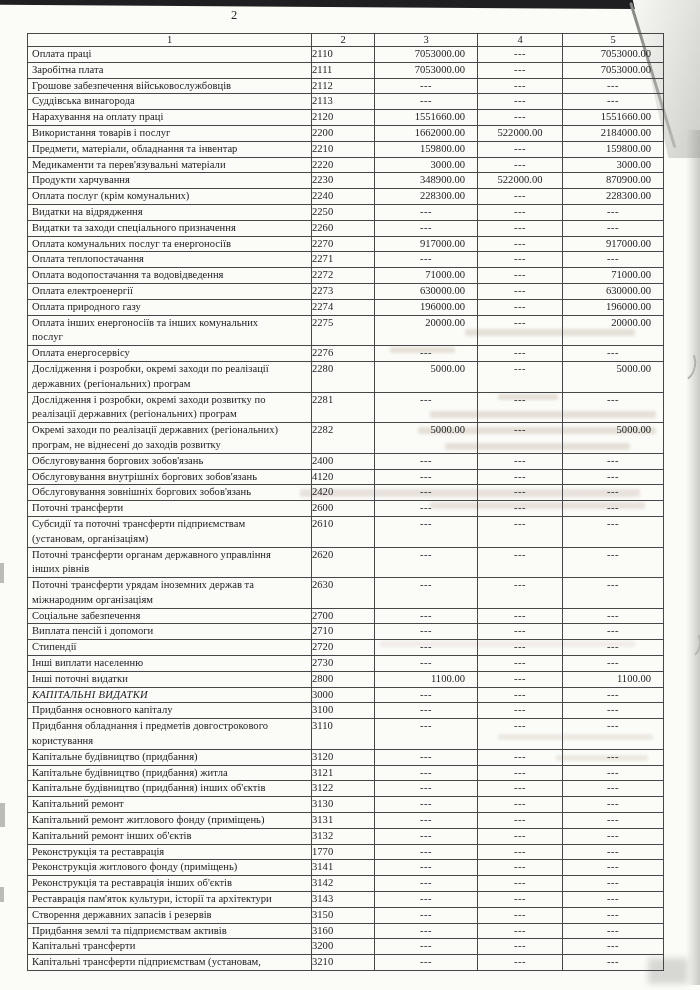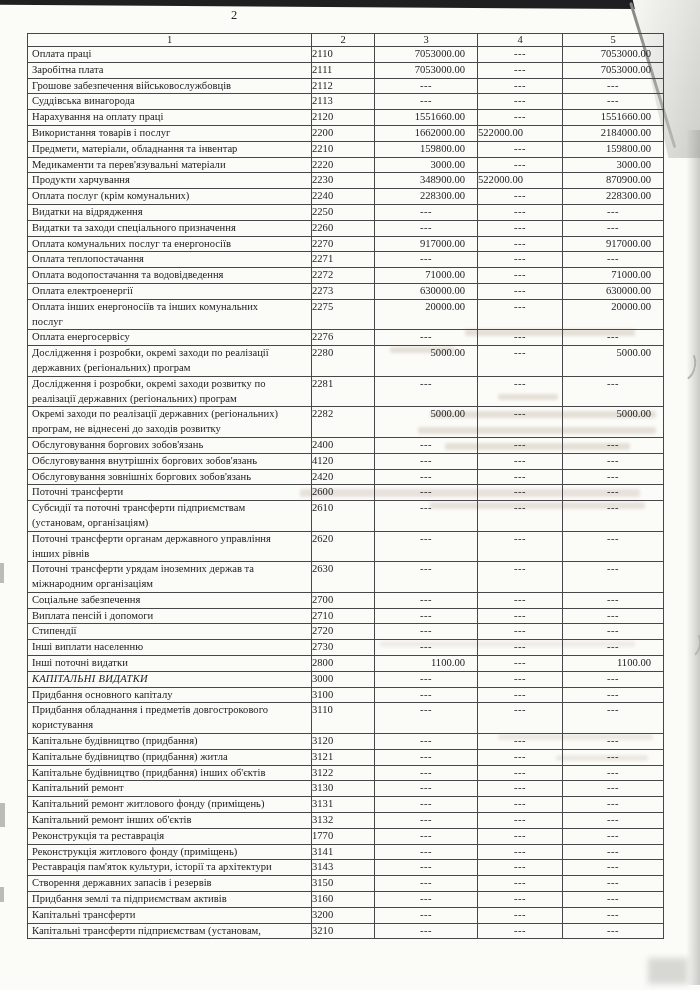--- a/index.html
+++ b/index.html
@@ -65,21 +65,21 @@
     border:1px solid #47474a;
     font-weight:normal;
     font-size:10.6px;line-height:14.8px;
     padding:0;vertical-align:top;
     overflow:hidden;
   }
   th{height:12px;line-height:12px;font-size:10.5px;text-align:center;}
   td.c-name{text-align:left;padding-left:4px;white-space:pre;}
   td.c-code{text-align:left;}
   td.c-c3,td.c-c5{text-align:right;padding-right:12px;}
-  td.c-c4{}
+  td.c-c4{text-align:center;}
   td.dash{text-align:center;padding-right:0;letter-spacing:.5px;}
   tr.section td.c-name{font-style:italic;letter-spacing:.3px;}
 </style>
 </head>
 <body>
 
 <div class="artifact top-edge"></div>
 <div class="artifact corner-shade"></div>
 <div class="artifact fold-line"></div>
 <div class="artifact right-shade"></div>
@@ -227,20 +227,27 @@
         <td class="c-c5">71000.00</td>
       </tr>
       <tr>
         <td class="c-name">Оплата електроенергії</td>
         <td class="c-code">2273</td>
         <td class="c-c3">630000.00</td>
         <td class="c-c4 dash">---</td>
         <td class="c-c5">630000.00</td>
       </tr>
       <tr>
+        <td class="c-name">Оплата природного газу</td>
+        <td class="c-code">2274</td>
+        <td class="c-c3">196000.00</td>
+        <td class="c-c4 dash">---</td>
+        <td class="c-c5">196000.00</td>
+      </tr>
+      <tr>
         <td class="c-name">Оплата інших енергоносіїв та інших комунальних
 послуг</td>
         <td class="c-code">2275</td>
         <td class="c-c3">20000.00</td>
         <td class="c-c4 dash">---</td>
         <td class="c-c5">20000.00</td>
       </tr>
       <tr>
         <td class="c-name">Оплата енергосервісу</td>
         <td class="c-code">2276</td>
@@ -431,20 +438,27 @@
         <td class="c-c5 dash">---</td>
       </tr>
       <tr>
         <td class="c-name">Реконструкція житлового фонду (приміщень)</td>
         <td class="c-code">3141</td>
         <td class="c-c3 dash">---</td>
         <td class="c-c4 dash">---</td>
         <td class="c-c5 dash">---</td>
       </tr>
       <tr>
+        <td class="c-name">Реконструкція та реставрація інших об'єктів</td>
+        <td class="c-code">3142</td>
+        <td class="c-c3 dash">---</td>
+        <td class="c-c4 dash">---</td>
+        <td class="c-c5 dash">---</td>
+      </tr>
+      <tr>
         <td class="c-name">Реставрація пам'яток культури, історії та архітектури</td>
         <td class="c-code">3143</td>
         <td class="c-c3 dash">---</td>
         <td class="c-c4 dash">---</td>
         <td class="c-c5 dash">---</td>
       </tr>
       <tr>
         <td class="c-name">Створення державних запасів і резервів</td>
         <td class="c-code">3150</td>
         <td class="c-c3 dash">---</td>

